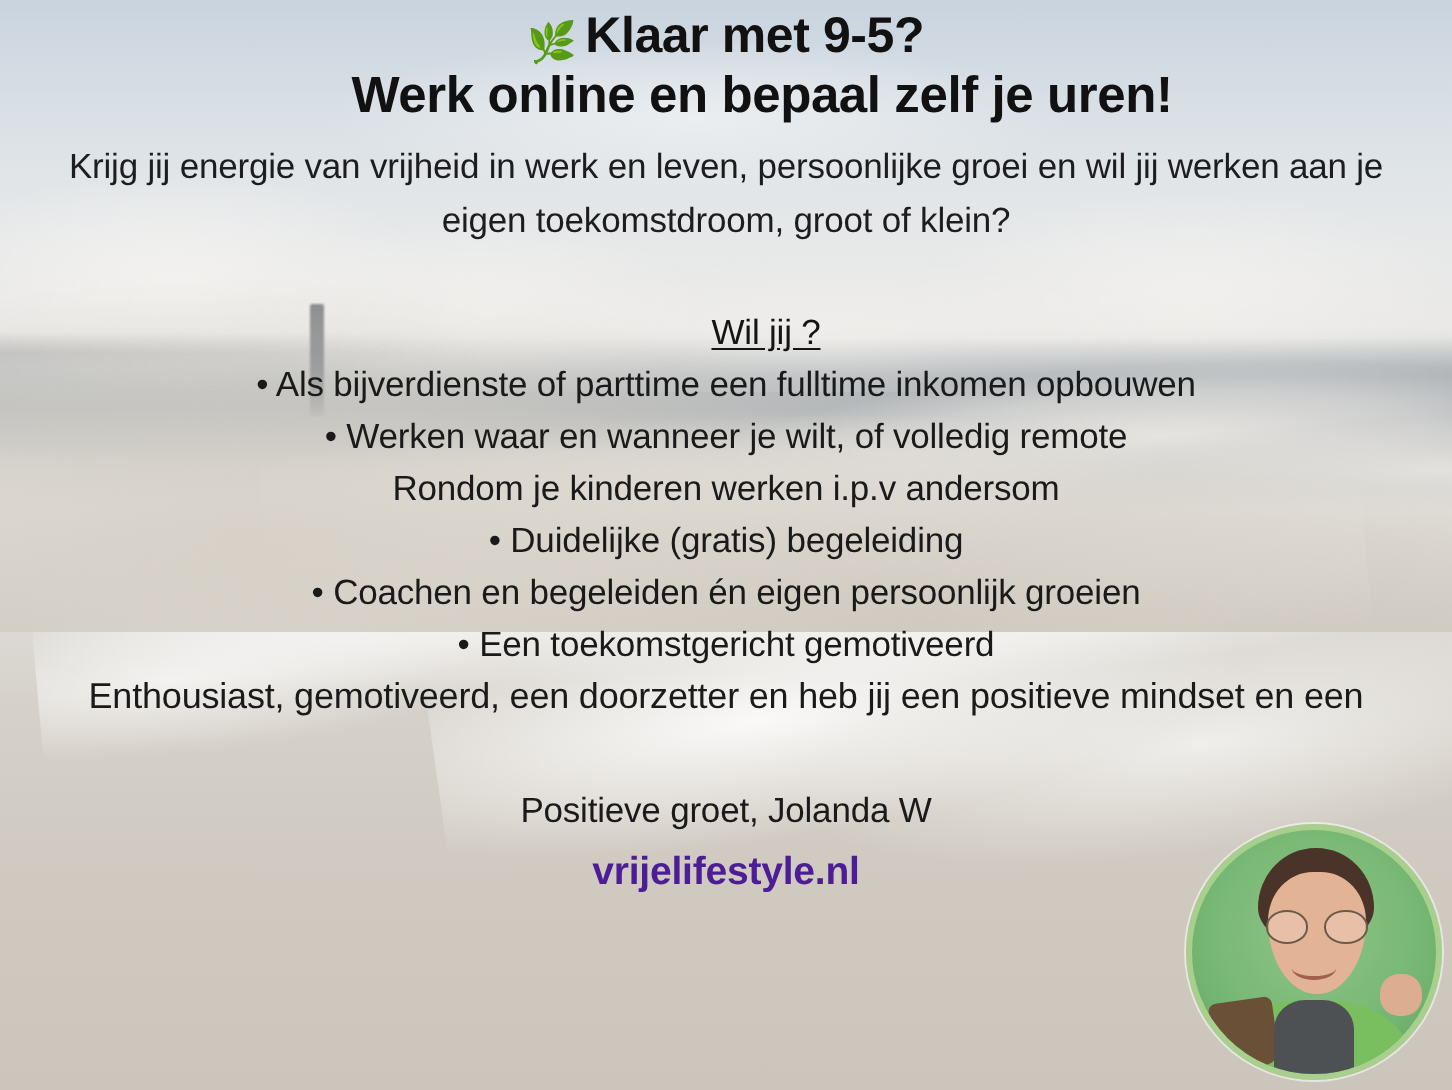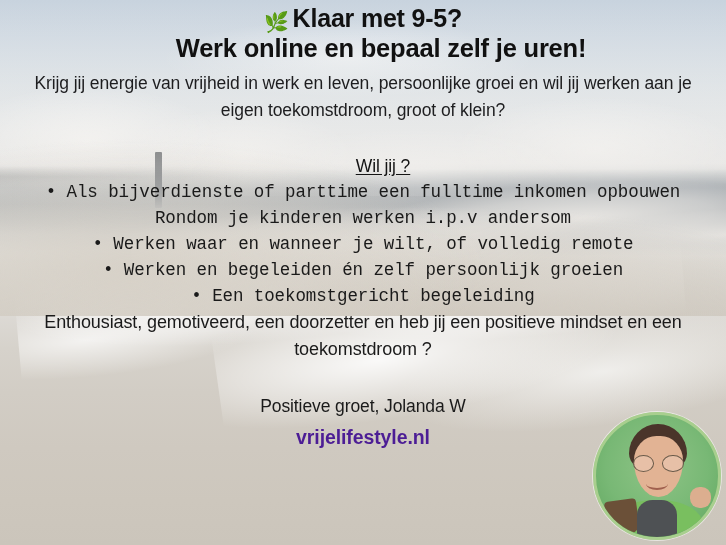--- a/index.html
+++ b/index.html
@@ -201,21 +201,20 @@
   }
   .section-heading span {
     text-decoration: underline;
     text-underline-offset: 2px;
   }
 
   .bullets {
     list-style: none;
     margin: 0;
     padding: 0;
-    font-family: Liberation Mono, monospace;
   }
   .bullets li {
     font-size: 17.5px;
     line-height: 26px;
     color: #1a1a1a;
     letter-spacing: -0.1px;
     white-space: nowrap;
   }
 
   .paragraph {
@@ -383,30 +382,30 @@
     </div>
 
     <div class="section-gap"></div>
 
     <div class="section-heading">
       <span>Wil jij ?</span>
     </div>
 
     <ul class="bullets">
       <li>• Als bijverdienste of parttime een fulltime inkomen opbouwen</li>
+      <li>• Werken waar en wanneer je wilt, of volledig remote</li>
       <li>Rondom je kinderen werken i.p.v andersom</li>
-      <li>• Werken waar en wanneer je wilt, of volledig remote</li>
-      <li>• Werken en begeleiden én zelf persoonlijk groeien</li>
-      <li>• Een toekomstgericht begeleiding</li>
+      <li>• Duidelijke (gratis) begeleiding</li>
+      <li>• Coachen en begeleiden én eigen persoonlijk groeien</li>
+      <li>• Een toekomstgericht gemotiveerd</li>
     </ul>
 
 
     <div class="paragraph">
       <div class="line-1">Enthousiast, gemotiveerd, een doorzetter en heb jij een positieve mindset en een</div>
-      <div class="line-2">toekomstdroom ?</div>
     </div>
 
     <div class="closing">
       <div class="signature">Positieve groet, Jolanda W</div>
       <div class="website">vrijelifestyle.nl</div>
     </div>
 
   </div>
 
   <div class="avatar">

